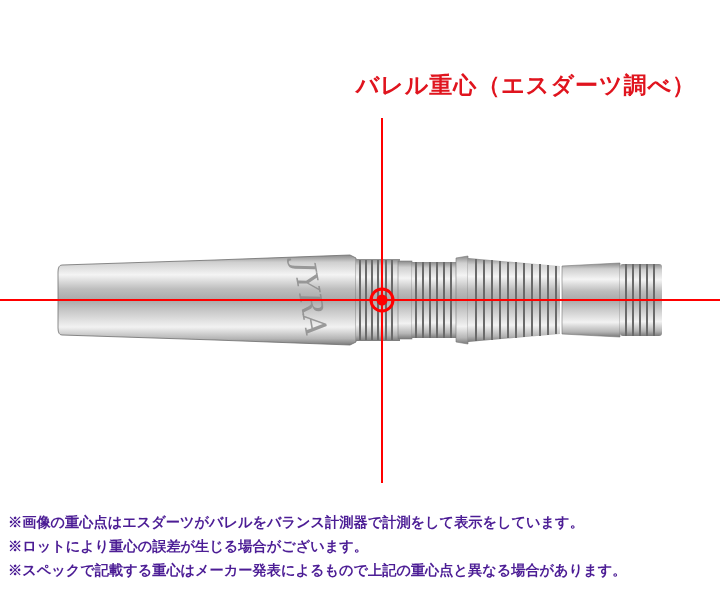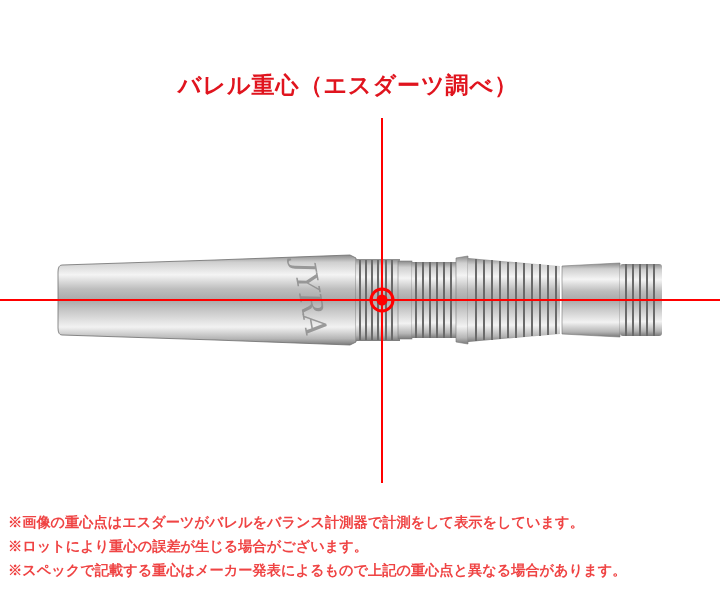--- a/index.html
+++ b/index.html
@@ -1,22 +1,22 @@
 <!DOCTYPE html>
 <html><head>
 <meta charset="utf-8">
 <style>
   html, body { margin:0; padding:0; }
   body { width:720px; height:600px; background:#ffffff; position:relative; overflow:hidden;
          font-family:"DejaVu Serif","Liberation Serif",serif; }
-  .title { position:absolute; top:70px; left:0; width:696px; text-align:center;
+  .title { position:absolute; top:70px; left:0; width:696px; text-align:right;
            color:#e0141e; font-size:23px; font-weight:bold; letter-spacing:1px; }
   .barrel-area { position:absolute; left:0; top:0; width:720px; height:600px; }
   svg { position:absolute; left:0; top:0; }
-  .notes { position:absolute; left:8px; top:510px; color:#ef4444; font-size:14.2px;
+  .notes { position:absolute; left:8px; top:510px; color:#4c1d95; font-size:14.2px;
            font-weight:bold; line-height:24px; white-space:nowrap; }
   .notes div { height:24px; }
 </style>
 </head>
 <body>
 
 <div class="title">バレル重心（エスダーツ調べ）</div>
 
 <div class="barrel-area">
 <svg width="720" height="600" viewBox="0 0 720 600">

